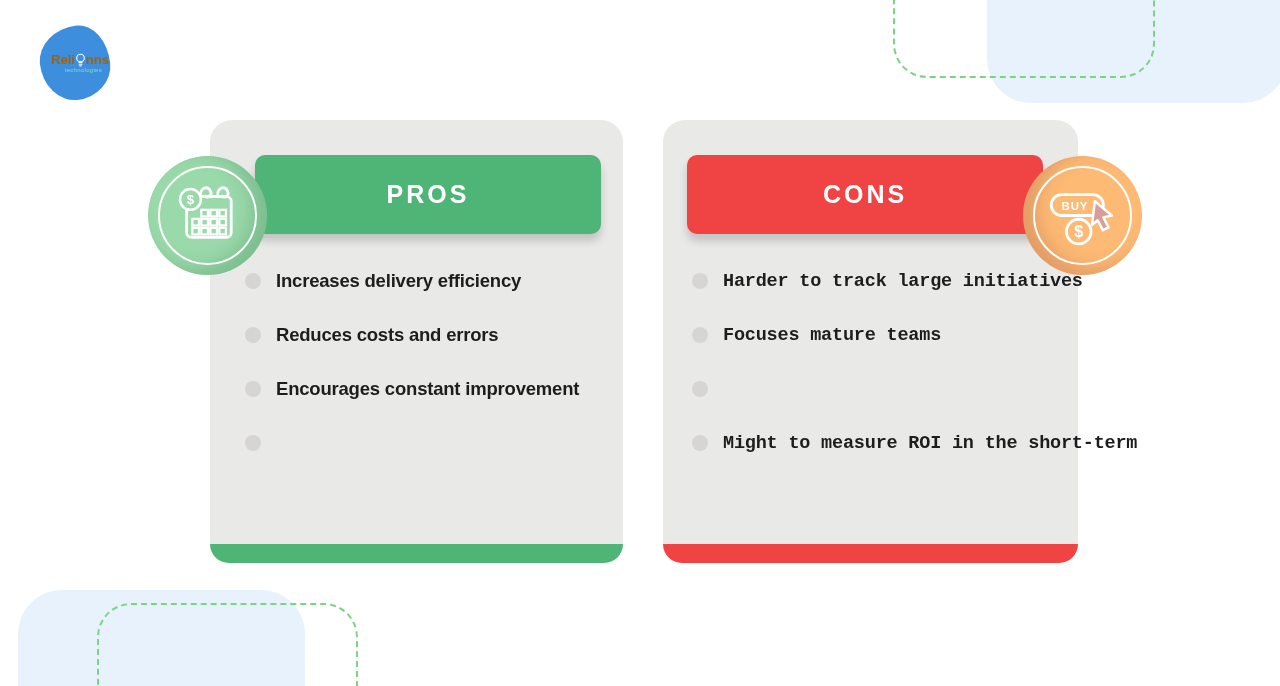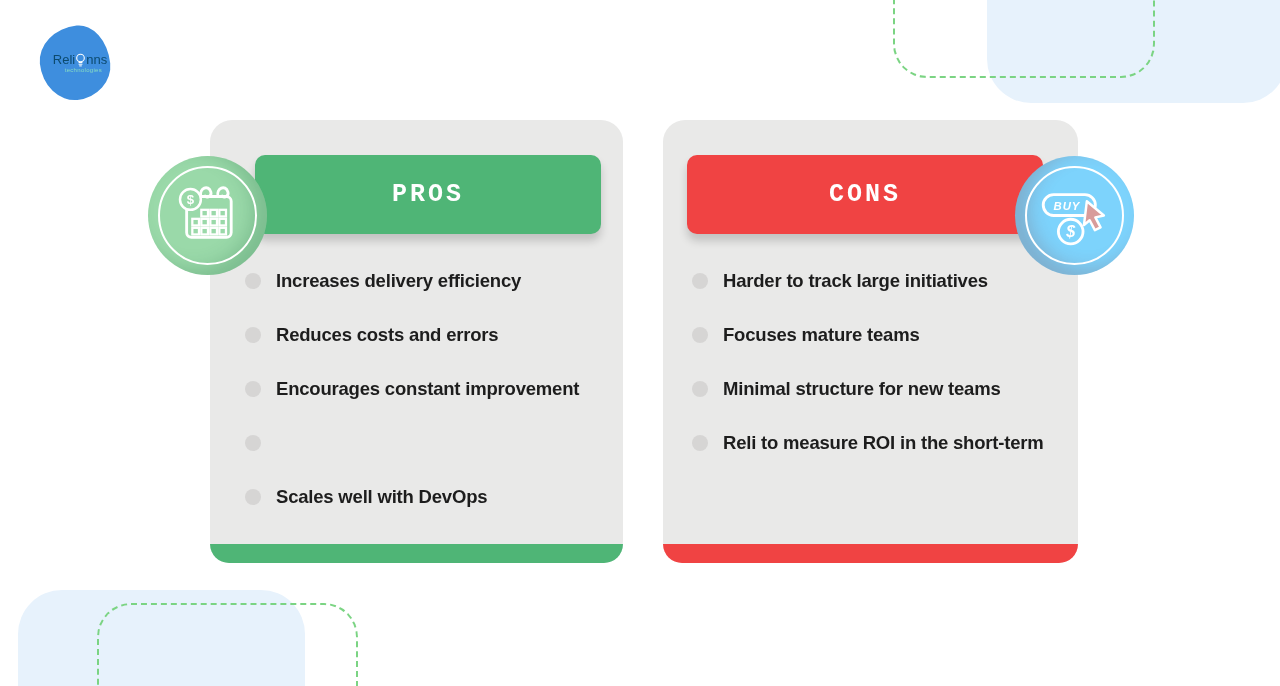--- a/index.html
+++ b/index.html
@@ -23,21 +23,21 @@
   
   #logo { position:absolute; left:40px; top:26px; width:70px; height:74px; }
   #logo .blob {
     position:absolute; inset:0; background:#3e8ede;
     border-radius: 58% 42% 52% 48% / 46% 55% 45% 54%;
     transform:rotate(-6deg);
   }
   #logo .logo-text {
     position:absolute; left:10px; right:0; top:26px;
     display:flex; align-items:center; justify-content:center;
-    color:#0c4a6e; font-weight:normal; font-size:13px; letter-spacing:0;
+    color:#a16207; font-weight:bold; font-size:13px; letter-spacing:0;
   }
   #logo .logo-text svg { margin:0 1px -2px 1px; }
   #logo .tagline {
     position:absolute; left:0; right:8px; top:41px;
     text-align:right; color:#86dcc4; font-size:6px; letter-spacing:0.3px;
   }
 
   
   .card {
     position:absolute; top:120px; height:443px;
@@ -55,49 +55,48 @@
 
   .header-bar {
     position:absolute; top:35px; height:79px; border-radius:10px;
     display:flex; align-items:center; justify-content:center;
     box-shadow:0 7px 8px rgba(0,0,0,0.17);
   }
   #pros-card .header-bar { left:45px; width:346px; background:#4fb576; }
   #cons-card .header-bar { left:24px; width:356px; background:#f04343; }
 
   .header-title {
-    font-family:Liberation Mono, monospace; font-weight:bold;
+    font-family:Liberation Sans, sans-serif; font-weight:bold;
     font-size:25px; letter-spacing:3px; color:#ffffff;
   }
 
   .icon-circle {
     position:absolute; top:36px; width:119px; height:119px; border-radius:50%;
   }
   #pros-card .icon-circle {
     left:-62px; background:#9ad9a9;
     box-shadow: inset -14px -6px 18px rgba(40,110,70,0.25);
   }
   #cons-card .icon-circle {
-    left:352px; background:#7dd3fc;
+    left:360px; background:#fdba74;
     box-shadow: inset 14px -6px 18px rgba(130,55,55,0.22);
-    font-style: italic;
   }
   .icon-circle::before {
     content:""; position:absolute; inset:10px;
     border:2.5px solid #fff; border-radius:50%;
   }
   .icon-circle svg { position:absolute; inset:14px; width:91px; height:91px; }
 
   .item-list {
     position:absolute; top:134px; left:0; right:0;
     display:flex; flex-direction:column; list-style:none;
   }
   .item { height:54px; display:flex; align-items:center; }
   #pros-card .item { padding-left:35px;text-align:center; }
-  #cons-card .item { padding-left:29px; }
+  #cons-card .item { padding-left:29px;font-family:Liberation Mono, monospace; }
   .bullet {
     width:16px; height:16px; border-radius:50%;
     background:#d6d5d4; margin-right:15px; flex:none;
   }
   .item-text {
     font-size:18.5px; font-weight:bold; color:#1d1d1d;
     letter-spacing:-0.2px; white-space:nowrap;
   }
 </style>
 </head>
@@ -161,24 +160,20 @@
           <span class="bullet"></span>
           <span class="item-text">Reduces costs and errors</span>
         </li>
       <li class="item">
           <span class="bullet"></span>
           <span class="item-text">Encourages constant improvement</span>
         </li>
       <li class="item">
           <span class="bullet"></span>
         </li>
-      <li class="item">
-          <span class="bullet"></span>
-          <span class="item-text">Scales well with DevOps</span>
-        </li>
     </ul>
   </div>
 
   <div class="card" id="cons-card">
     <div class="bottom-strip"></div>
     <div class="header-bar">
       <span class="header-title">CONS</span>
     </div>
     <div class="icon-circle">
       <svg viewBox="0 0 96 96">
@@ -195,22 +190,21 @@
       <li class="item">
           <span class="bullet"></span>
           <span class="item-text">Harder to track large initiatives</span>
         </li>
       <li class="item">
           <span class="bullet"></span>
           <span class="item-text">Focuses mature teams</span>
         </li>
       <li class="item">
           <span class="bullet"></span>
-          <span class="item-text">Minimal structure for new teams</span>
-        </li>
-      <li class="item">
-          <span class="bullet"></span>
-          <span class="item-text">Reli to measure ROI in the short-term</span>
+        </li>
+      <li class="item">
+          <span class="bullet"></span>
+          <span class="item-text">Might to measure ROI in the short-term</span>
         </li>
     </ul>
   </div>
 
 </div>
 
 </body></html>

